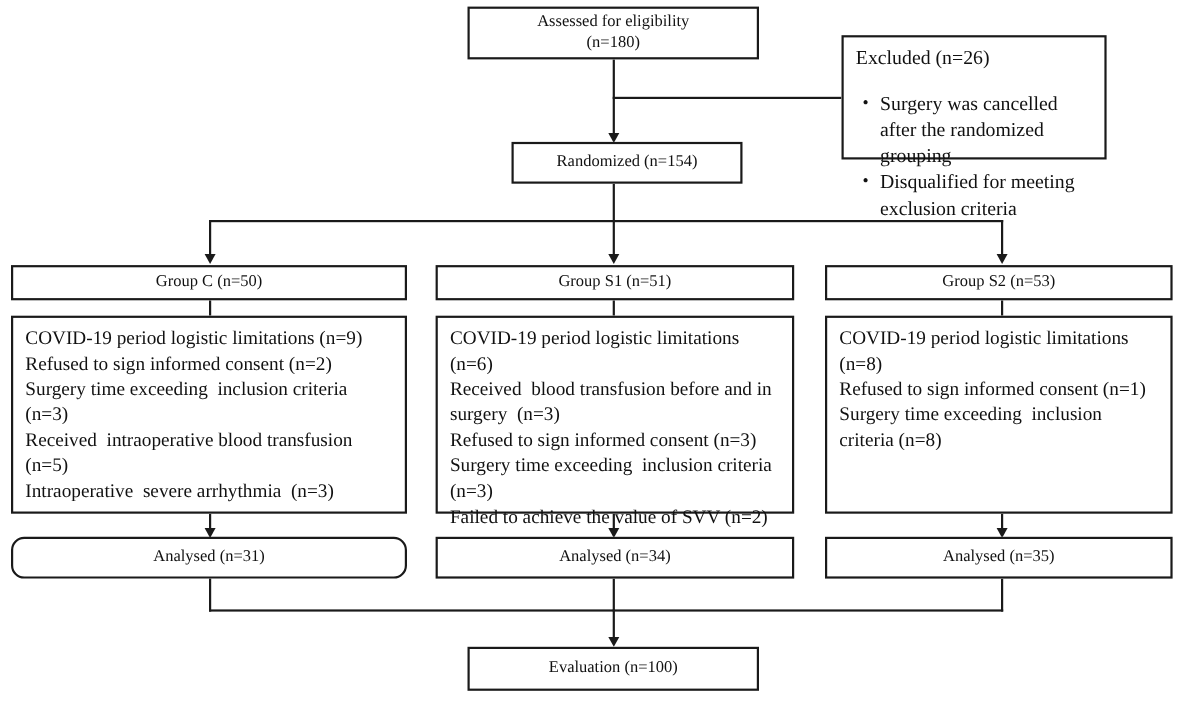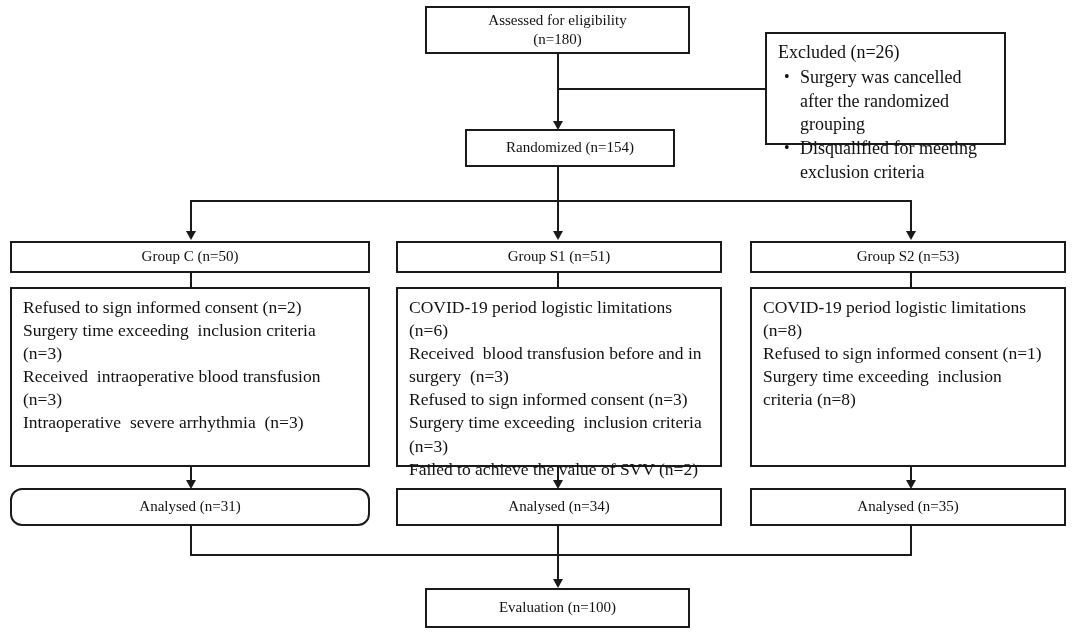--- a/index.html
+++ b/index.html
@@ -71,21 +71,21 @@
     text-align: left;
     padding-left: 6px;
     box-sizing: border-box;
     font-size: 16px;
     line-height: 1.34;
   }
   .bullet-text {
     flex: 1 1 auto;
   }
   .excl-title {
-    margin-bottom: 1px;
+    margin-bottom: 18px;
   }
   .reason-line { white-space: pre-wrap; }
 </style>
 </head>
 <body>
 
 <div id="canvas">
 
   <div class="box box-center t18" style="left:425px; top:6px; width:265px; height:48px; flex-direction:column;">
     <div>Assessed  for eligibility</div>
@@ -125,25 +125,26 @@
 
   <div class="vline" style="left:910px; top:200px; height:33px;"></div>
   <div class="arrow-down" style="left:905.5px; top:231px;"></div>
 
   <div class="box box-center t18" style="left:10px; top:241px; width:360px; height:32px;">
     <span>Group C (n=50)</span>
   </div>
   <div class="vline" style="left:190px; top:273px; height:14px;"></div>
 
   <div class="box box-left t17" style="left:10px; top:287px; width:360px; height:180px;">
+    <div class="reason-line">COVID-19 period logistic limitations (n=9)</div>
     <div class="reason-line">Refused to sign informed consent (n=2)</div>
     <div class="reason-line">Surgery time exceeding  inclusion criteria
 (n=3)</div>
     <div class="reason-line">Received  intraoperative blood transfusion
-(n=3)</div>
+(n=5)</div>
     <div class="reason-line">Intraoperative  severe arrhythmia  (n=3)</div>
   </div>
 
   <div class="vline" style="left:190px; top:467px; height:19px;"></div>
   <div class="arrow-down" style="left:185.5px; top:480px;"></div>
 
   <div class="box box-center t18" style="left:10px; top:488px; width:360px; height:38px;border-radius:12px;">
     <span>Analysed  (n=31)</span>
   </div>
 

